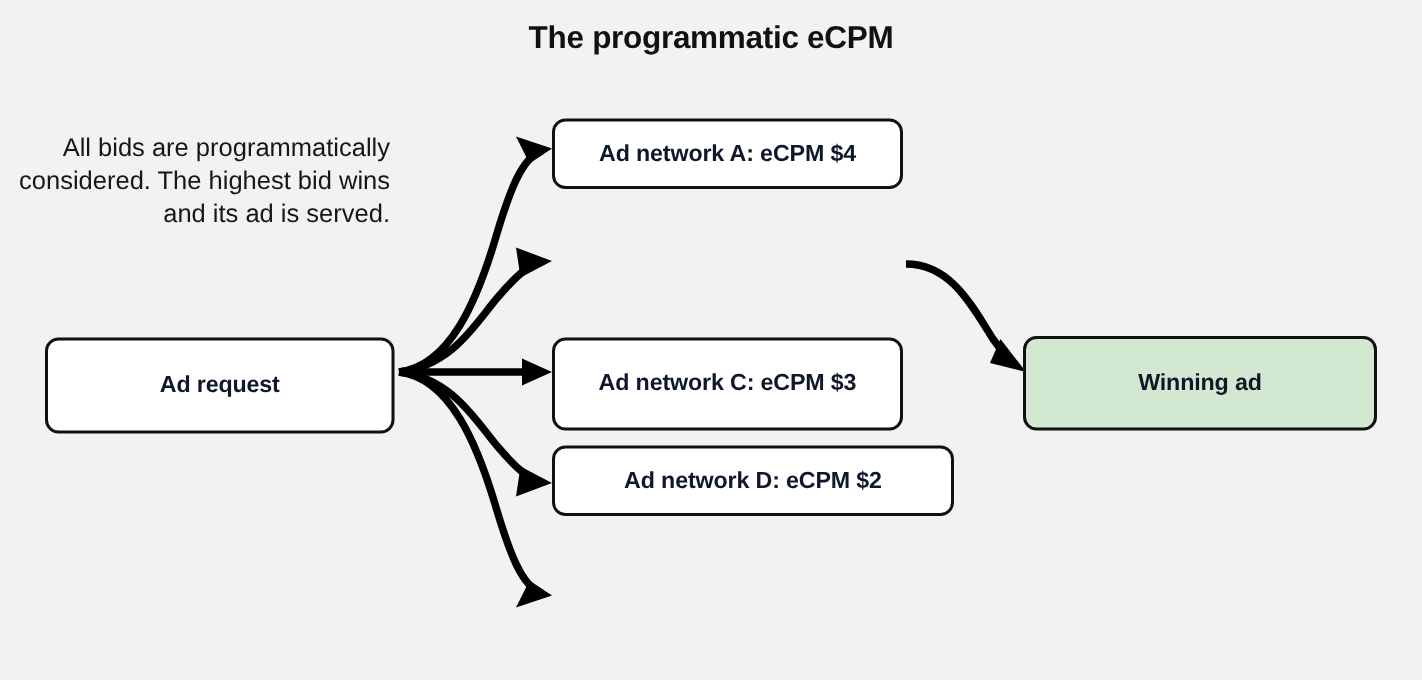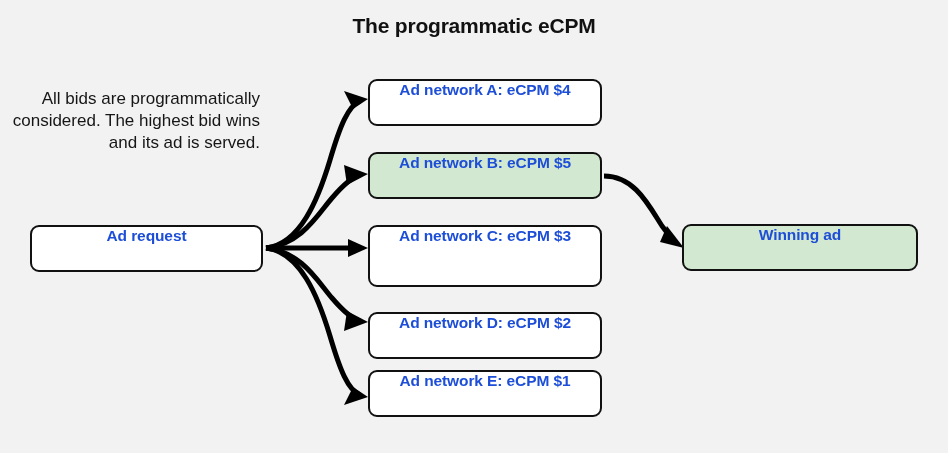--- a/index.html
+++ b/index.html
@@ -40,24 +40,25 @@
     line-height: 22px;
     color: #161616;
   }
   .node {
     position: absolute;
     box-sizing: border-box;
     border: 2px solid #111111;
     border-radius: 9px;
     background: #ffffff;
     display: flex;
+    align-items: center;
     justify-content: center;
     font-size: 15.5px;
     font-weight: bold;
-    color: #1d4ed8;
+    color: #0f172a;
     letter-spacing: -0.1px;
   }
   .node.green {
     background: #d3e8d0;
   }
   svg.edges {
     position: absolute;
     left: 0;
     top: 0;
     width: 948px;
@@ -109,41 +110,35 @@
       <path class="edge-path" d="M 266 248 C 300 252 318 296 330 336 C 340 370 348 390 360 395"></path>
       <polygon class="edge-head" points="368,397 353,387 344,405"></polygon>
     </g>
 
     <g>
       <path class="edge-path" d="M 604 176 C 634 176 648 204 662 226 C 668 234 672 240 676 243"></path>
       <polygon class="edge-head" points="684,248 660,242 667,226"></polygon>
     </g>
   </svg>
 
-  <div class="node" style="left:30px; top:225px; width:233px; height:47px;">
+  <div class="node" style="left:30px; top:225px; width:233px; height:64px;">
     <span>Ad request</span>
   </div>
 
   <div class="node" style="left:368px; top:79px; width:234px; height:47px;">
     <span>Ad network A: eCPM $4</span>
   </div>
 
-  <div class="node green" style="left:368px; top:152px; width:234px; height:47px;">
-    <span>Ad network B: eCPM $5</span>
-  </div>
 
   <div class="node" style="left:368px; top:225px; width:234px; height:62px;">
     <span>Ad network C: eCPM $3</span>
   </div>
 
-  <div class="node" style="left:368px; top:312px; width:234px; height:47px;">
+  <div class="node" style="left:368px; top:297px; width:268px; height:47px;">
     <span>Ad network D: eCPM $2</span>
   </div>
 
-  <div class="node" style="left:368px; top:370px; width:234px; height:47px;">
-    <span>Ad network E: eCPM $1</span>
-  </div>
 
-  <div class="node green" style="left:682px; top:224px; width:236px; height:47px;">
+  <div class="node green" style="left:682px; top:224px; width:236px; height:63px;">
     <span>Winning ad</span>
   </div>
 
 </div>
 
 </body></html>

